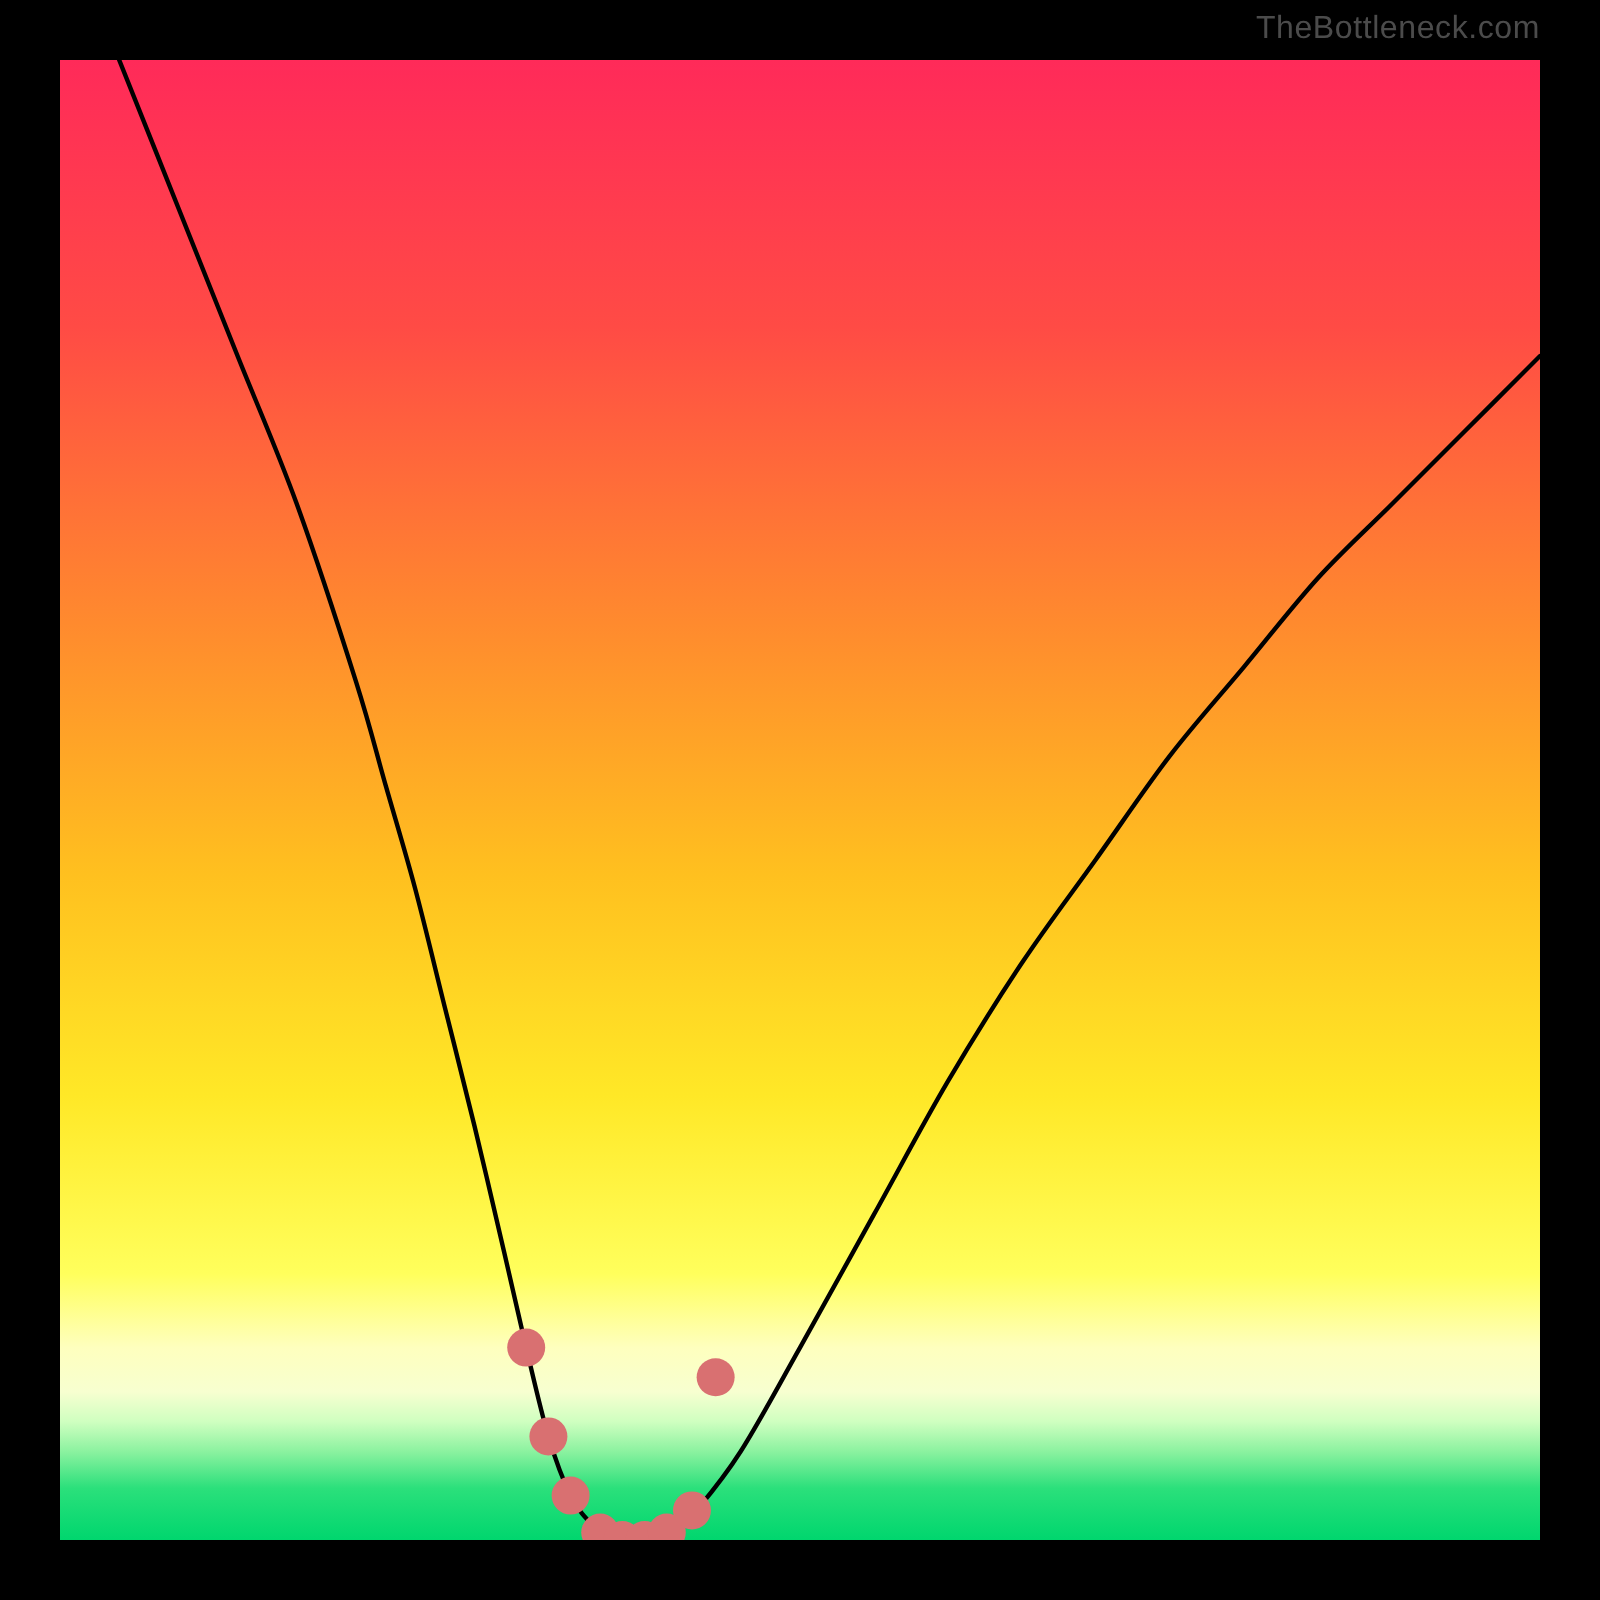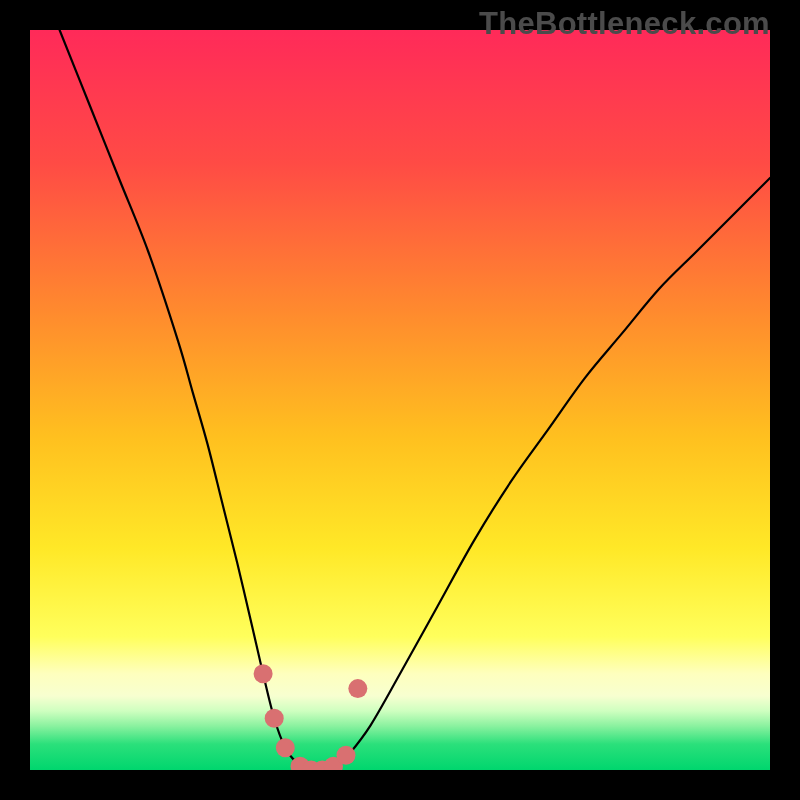--- a/index.html
+++ b/index.html
@@ -15,22 +15,22 @@
   }
   .gradient-bg {
     position: absolute;
     top: 0; left: 0; width: 100%; height: 100%;
   }
   .watermark {
     position: absolute;
     top: 6px;
     right: 30px;
     color: #4b4b4b;
-    font-size: 31px;
-    font-weight: 700;
+    font-size: 16px;
+    font-weight: 400;
     letter-spacing: 0.3px;
     margin-left: 48px;
   }
   svg.curves { position: absolute; top: 0; left: 0; width: 100%; height: 100%; }
 </style>
 </head>
 <body>
 
 <div class="frame">
 

